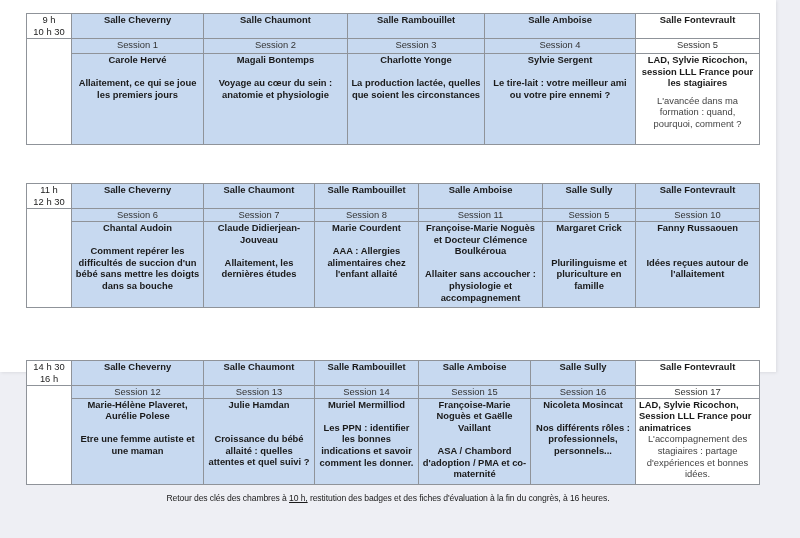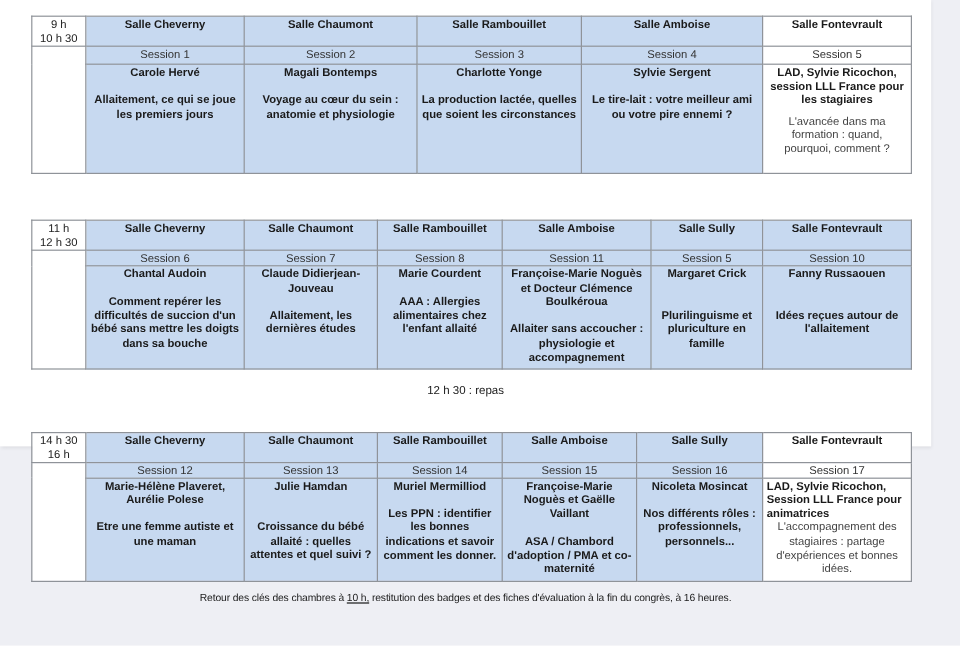--- a/index.html
+++ b/index.html
@@ -149,21 +149,20 @@
       </td>
       <td class="blue">
         <span class="speaker">Fanny Russaouen</span>
         <span class="gap" style="height:23px"></span>
         <span class="topic">Idées reçues autour de l'allaitement</span>
       </td>
     </tr>
   </tbody>
     </table>
 
-  <div class="note" style="top:320px;">12 h 30 : repas</div>
 
   <table class="sched" style="top:360px; width:733px;">
     <colgroup>
       <col style="width:45px">
         <col style="width:132px">
         <col style="width:111px">
         <col style="width:104px">
         <col style="width:112px">
         <col style="width:105px">
         <col style="width:124px">

